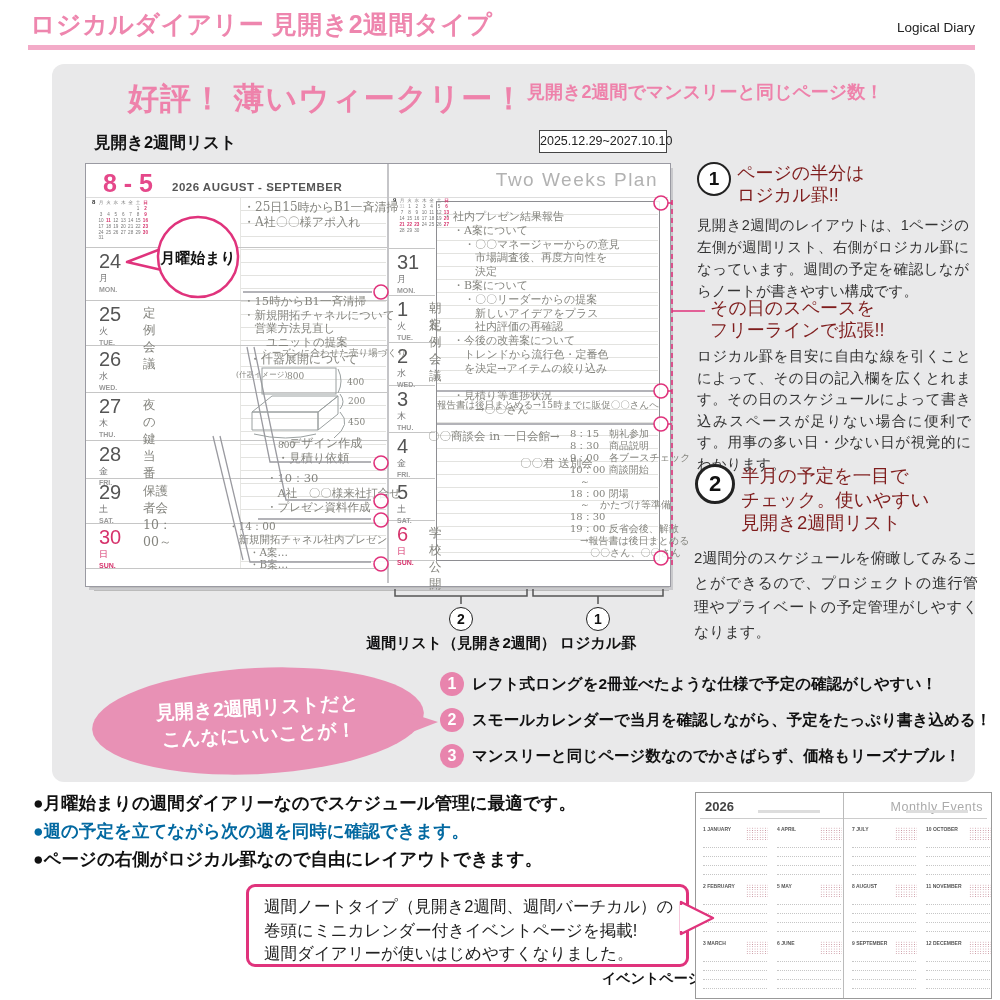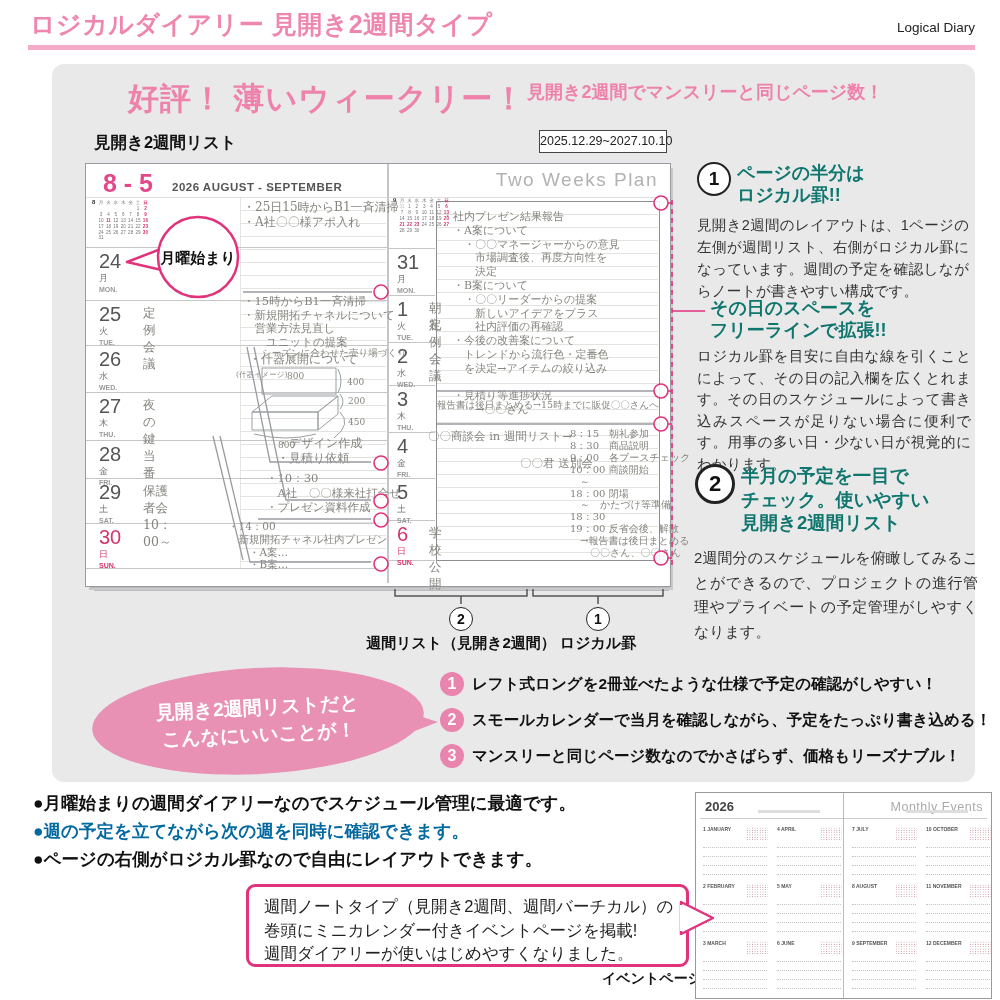--- a/index.html
+++ b/index.html
@@ -11,21 +11,21 @@
   .mc-c{width:7.4px;font-size:4.6px;line-height:5.9px;text-align:center;color:#777;}
   .mc-m{font-weight:bold;color:#333;font-size:6px;}
   .mc-c.red{color:#d6336c;font-weight:bold;}
   .mc-c.dim{color:#bdbdbd;}
   .circnum{border-radius:50%;text-align:center;font-weight:bold;color:#111;background:#fff;}
   .ruling{background:repeating-linear-gradient(to bottom,rgba(0,0,0,0) 0 12px,#e3e3e0 12px 13px);}
   .daynum{font-size:20px;font-weight:500;color:#555;line-height:20px;}
   .daydow{font-size:9px;color:#777;margin-top:1px;}
   .dayen{font-size:7px;color:#999;font-weight:bold;margin-top:1px;}
   .day-red .daynum,.day-red .daydow,.day-red .dayen{color:#d6336c;}
-  .feat-title{font-weight:bold;color:#0f766e;white-space:pre;}
+  .feat-title{font-weight:normal;color:#7f1d1d;white-space:pre;}
   .feat-body{color:#333;word-break:break-all;text-align:justify;}
   .benefit-text{font-weight:600;color:#111;font-size:15.5px;}
   .dotgrid{background-image:radial-gradient(#c48a96 0.5px,rgba(0,0,0,0) 0.6px);background-size:2.6px 2.3px;}
   .dotline{border-bottom:1px dotted #c6c6c6;}
 </style>
 </head>
 <body>
 
 <div id="canvas">
 
@@ -316,21 +316,21 @@
 9：00　各ブースチェック
 10：00 商談開始
 　～
 18：00 閉場
 　～　かたづけ等準備
 18：30
 19：00 反省会後、解散
 　→報告書は後日まとめる
 　　〇〇さん、〇〇さん</div>
       <div class="hand" style="position: absolute; left: 437px; top: 399px; font-size: 9.5px; white-space: nowrap;">報告書は後日まとめる→15時までに販促〇〇さんへ</div>
-      <div class="hand" style="position: absolute; left: 428px; top: 429px; font-size: 11.5px; white-space: nowrap;">〇〇商談会 in 週間リスト→</div>
+      <div class="hand" style="position: absolute; left: 428px; top: 429px; font-size: 11.5px; white-space: nowrap;">〇〇商談会 in 一日会館→</div>
       <div class="hand" style="position: absolute; left: 520px; top: 456px; font-size: 11.5px; white-space: nowrap;">〇〇君 送別会</div>
       <div class="hand" style="position: absolute; left: 236px; top: 370px; font-size: 7.5px; white-space: nowrap;">(什器イメージ)</div>
     </div>
 
   <div class="abs" style="left:158px;top:249px;width:80px;text-align:center;font-size:15px;font-weight:bold;color:#111;z-index:8;">月曜始まり</div>
 
   <div class="abs circnum" style="left:449px;top:607px;width:22px;height:22px;border:1.8px solid #222;font-size:14px;line-height:22px;">2</div>
   <div class="abs" style="left:361px;top:634px;width:200px;text-align:center;font-size:15px;font-weight:bold;color:#111;">週間リスト（見開き2週間）</div>
   <div class="abs circnum" style="left:586px;top:607px;width:22px;height:22px;border:1.8px solid #222;font-size:14px;line-height:22px;">1</div>
   <div class="abs" style="left:546px;top:634px;width:104px;text-align:center;font-size:15px;font-weight:bold;color:#111;">ロジカル罫</div>

